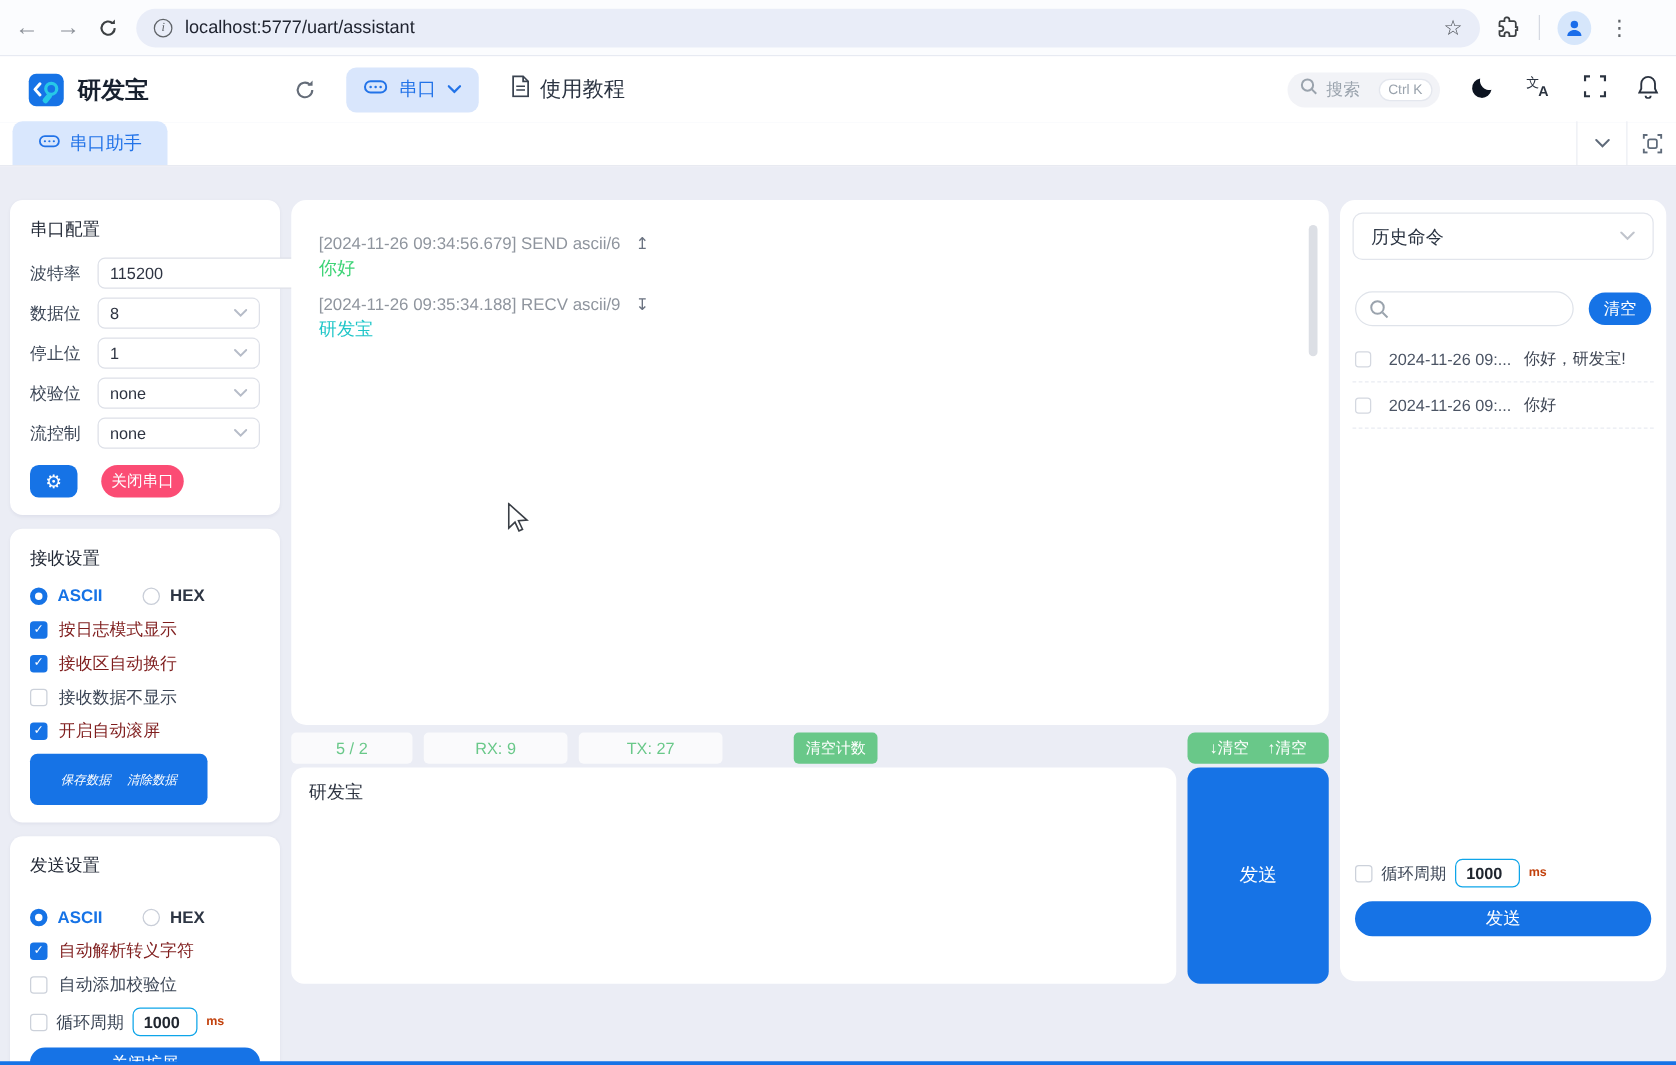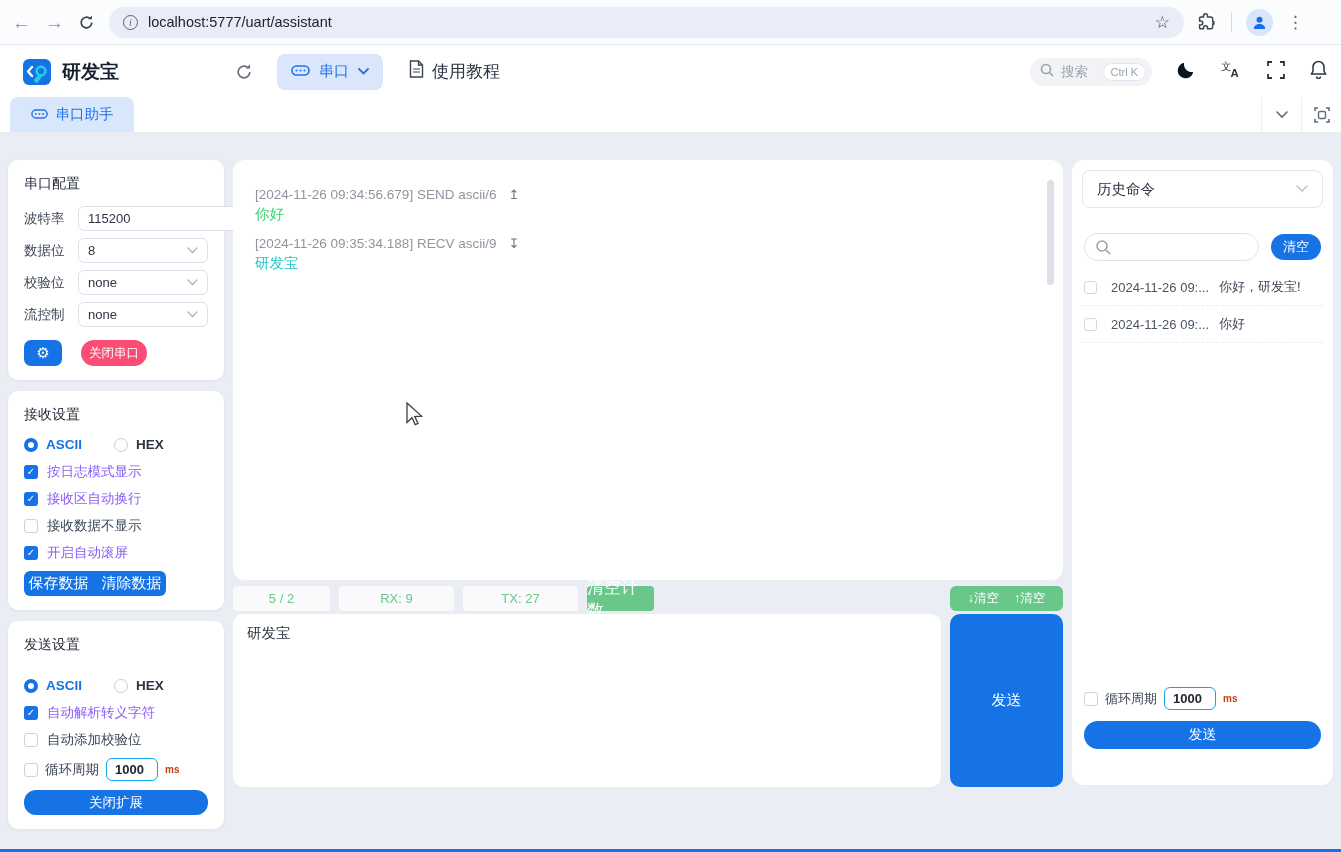--- a/index.html
+++ b/index.html
@@ -62,24 +62,24 @@
   .radio-row { display:flex; align-items:center; gap:8px; margin-bottom:11px; }
   .radio { width:14px; height:14px; border-radius:50%; flex:none; }
   .radio.on { background:#fff; border:4.5px solid #1673e6; }
   .radio.off { background:#fff; border:1px solid #c9ced8; }
   .radio-label-on { font-size:13.5px; color:#1673e6; font-weight:bold; margin-right:24px; }
   .radio-label-off { font-size:13.5px; color:#2e3644; font-weight:bold; }
   .chk-row { display:flex; align-items:center; gap:9px; margin-bottom:9px; }
   .chk { width:14px; height:14px; border-radius:3px; flex:none; display:flex; align-items:center; justify-content:center; }
   .chk.on { background:#1673e6; color:#fff; font-size:10px; line-height:1; }
   .chk.off { background:#fff; border:1px solid #ccd1da; }
-  .chk-label-on { font-size:13.5px; color:#8b5cf6;font-family:Liberation Serif, serif; }
+  .chk-label-on { font-size:13.5px; color:#7f1d1d;font-family:Liberation Serif, serif; }
   .chk-label-off { font-size:13.5px; color:#3c4656; }
-  .dual-btn { margin-top:8px; width:142px; height:25px; background:#1673e6; border-radius:6px;
-    display:flex; align-items:center; justify-content:center; gap:13px; color:#fff; font-size:15px; }
+  .dual-btn { margin-top:8px; width:142px; height:41px; background:#1673e6; border-radius:6px;
+    display:flex; align-items:center; justify-content:center; gap:13px; color:#fff; font-size:10px;font-style:italic; }
   .cycle-inline { display:flex; align-items:center; gap:7px; margin-bottom:6px; }
   .cycle-input { width:52px; height:23px; border:1px solid #0ea5e9; border-radius:6px; font-size:13px;
     color:#20262f; font-weight:bold; padding:4px 8px; outline:none; font-family:"Liberation Sans", sans-serif; }
   .ms { font-size:10px; font-weight:bold; color:#c2410c; }
   .wide-blue-btn { margin-top:9px; width:100%; height:25px; background:#1673e6; border-radius:12px;
     color:#fff; font-size:13.5px; display:flex; align-items:center; justify-content:center; }
 
   
   .center-col { flex:1; display:flex; flex-direction:column; min-width:0; }
   .msg-panel { height:420px; background:#fff; border-radius:12px; position:relative; padding:27px 22px; overflow:hidden; }
@@ -88,21 +88,21 @@
   .msg-body { margin:3px 0 12px; font-size:14.5px; }
   .msg-body.send { color:#3ed477; }
   .msg-body.recv { color:#1fc6c8; }
   .scroll-thumb { position:absolute; right:9px; top:20px; width:7px; height:105px; background:#dcdfe5; border-radius:4px; }
 
   .stats-row { margin-top:6px; display:flex; align-items:center; gap:9px; height:25px; }
   .stat-box { height:25px; background:rgba(255,255,255,.72); border-radius:4px; color:#69c889;
     font-size:13px; display:flex; align-items:center; justify-content:center; }
   .w97 { width:97px; } .w99 { width:115px; }
   .clear-count-btn { width:67px; height:25px; background:#69c889; border-radius:4px; color:#fff;
-    font-size:17px; display:flex; align-items:center; justify-content:center; }
+    font-size:12px; display:flex; align-items:center; justify-content:center;margin-left:48px; }
   .stats-spacer { flex:1; }
   .clear-pill { width:113px; height:25px; background:#69c889; border-radius:6px; color:#fff;
     display:flex; align-items:center; justify-content:center; gap:15px; font-size:12.5px; }
 
   .send-row { margin-top:3px; display:flex; gap:9px; height:173px; }
   .send-textarea { flex:1; background:#fff; border:none; border-radius:10px; padding:10px 14px;
     font-size:14.5px; color:#2c3340; resize:none; outline:none; font-family:"Liberation Sans", sans-serif; }
   .big-send-btn { width:113px; background:#1673e6; border-radius:10px; color:#fff; font-size:15px;
     display:flex; align-items:center; justify-content:center; }
 
@@ -280,20 +280,29 @@
         <div class="cfg-row">
           <span class="cfg-label">数据位</span>
           <div class="cfg-control sel">
             <span>8</span>
             <svg width="11" height="7" viewBox="0 0 11 7">
                 <path d="M1 1l4.5 4.5L10 1" fill="none" stroke="#b6bcc8" stroke-width="1.6" stroke-linecap="round"></path>
               </svg>
           </div>
         </div>
         <div class="cfg-row">
+          <span class="cfg-label">停止位</span>
+          <div class="cfg-control sel">
+            <span>1</span>
+            <svg width="11" height="7" viewBox="0 0 11 7">
+                <path d="M1 1l4.5 4.5L10 1" fill="none" stroke="#b6bcc8" stroke-width="1.6" stroke-linecap="round"></path>
+              </svg>
+          </div>
+        </div>
+        <div class="cfg-row">
           <span class="cfg-label">校验位</span>
           <div class="cfg-control sel">
             <span>none</span>
             <svg width="11" height="7" viewBox="0 0 11 7">
                 <path d="M1 1l4.5 4.5L10 1" fill="none" stroke="#b6bcc8" stroke-width="1.6" stroke-linecap="round"></path>
               </svg>
           </div>
         </div>
         <div class="cfg-row">
           <span class="cfg-label">流控制</span>

